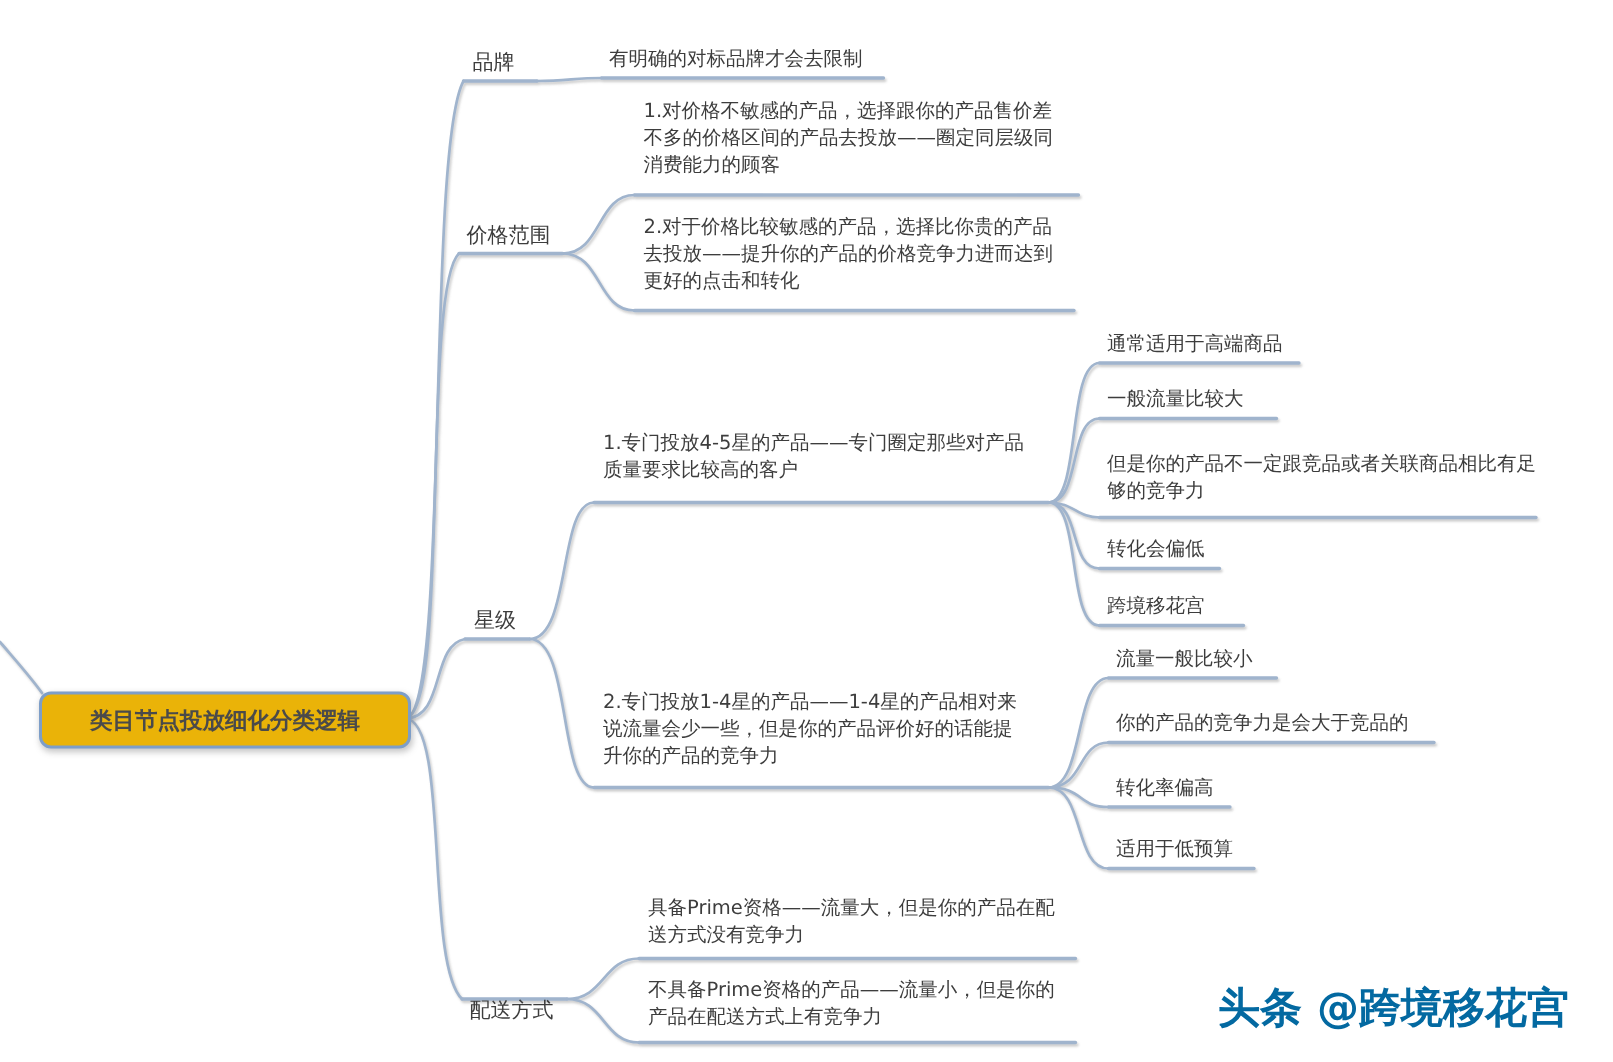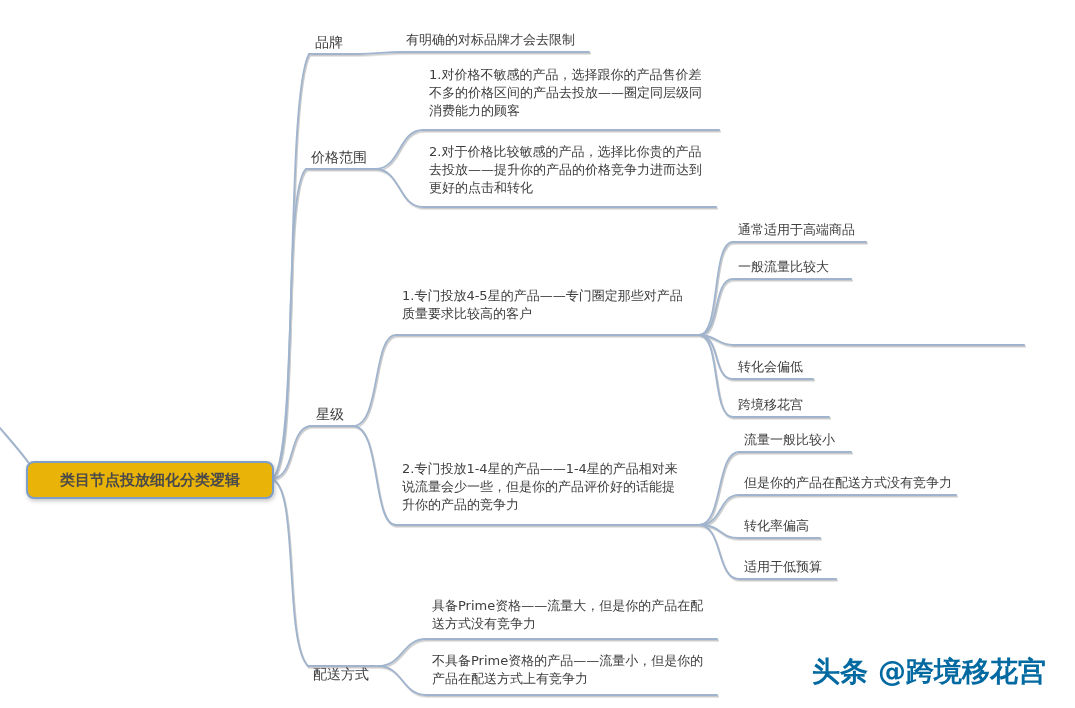--- a/index.html
+++ b/index.html
@@ -138,25 +138,26 @@
   <div class="node label" style="left:311px; top:148px;">价格范围</div>
   <div class="node wrap" style="left:429px; top:66px; width:282px;">1.对价格不敏感的产品，选择跟你的产品售价差不多的价格区间的产品去投放——圈定同层级同消费能力的顾客</div>
   <div class="node wrap" style="left:429px; top:143px; width:282px;">2.对于价格比较敏感的产品，选择比你贵的产品去投放——提升你的产品的价格竞争力进而达到更好的点击和转化</div>
 
   <div class="node label" style="left:316px; top:405px;">星级</div>
   <div class="node wrap" style="left:402px; top:287px; width:284px;">1.专门投放4-5星的产品——专门圈定那些对产品质量要求比较高的客户</div>
   <div class="node wrap" style="left:402px; top:460px; width:284px;">2.专门投放1-4星的产品——1-4星的产品相对来说流量会少一些，但是你的产品评价好的话能提升你的产品的竞争力</div>
 
   <div class="node nowrap" style="left:738px; top:221px;">通常适用于高端商品</div>
   <div class="node nowrap" style="left:738px; top:258px;">一般流量比较大</div>
+  <div class="node wrap" style="left:738px; top:301px; width:288px;">但是你的产品不一定跟竞品或者关联商品相比有足够的竞争力</div>
   <div class="node nowrap" style="left:738px; top:358px;">转化会偏低</div>
   <div class="node nowrap" style="left:738px; top:396px;">跨境移花宫</div>
 
   <div class="node nowrap" style="left:744px; top:431px;">流量一般比较小</div>
-  <div class="node nowrap" style="left:744px; top:474px;">但是你的产品在配送方式没有竞争力</div>
+  <div class="node nowrap" style="left:744px; top:474px;">你的产品的竞争力是会大于竞品的</div>
   <div class="node nowrap" style="left:744px; top:517px;">转化率偏高</div>
   <div class="node nowrap" style="left:744px; top:558px;">适用于低预算</div>
 
   <div class="node label" style="left:313px; top:645px;margin-top:20px;">配送方式</div>
   <div class="node wrap" style="left:432px; top:597px; width:282px;">具备Prime资格——流量大，但是你的产品在配送方式没有竞争力</div>
   <div class="node wrap" style="left:432px; top:652px; width:282px;">不具备Prime资格的产品——流量小，但是你的产品在配送方式上有竞争力</div>
 
   <div class="watermark" style="left:812px; top:653px;">
     <span>头条</span>
     <span>@跨境移花宫</span>

